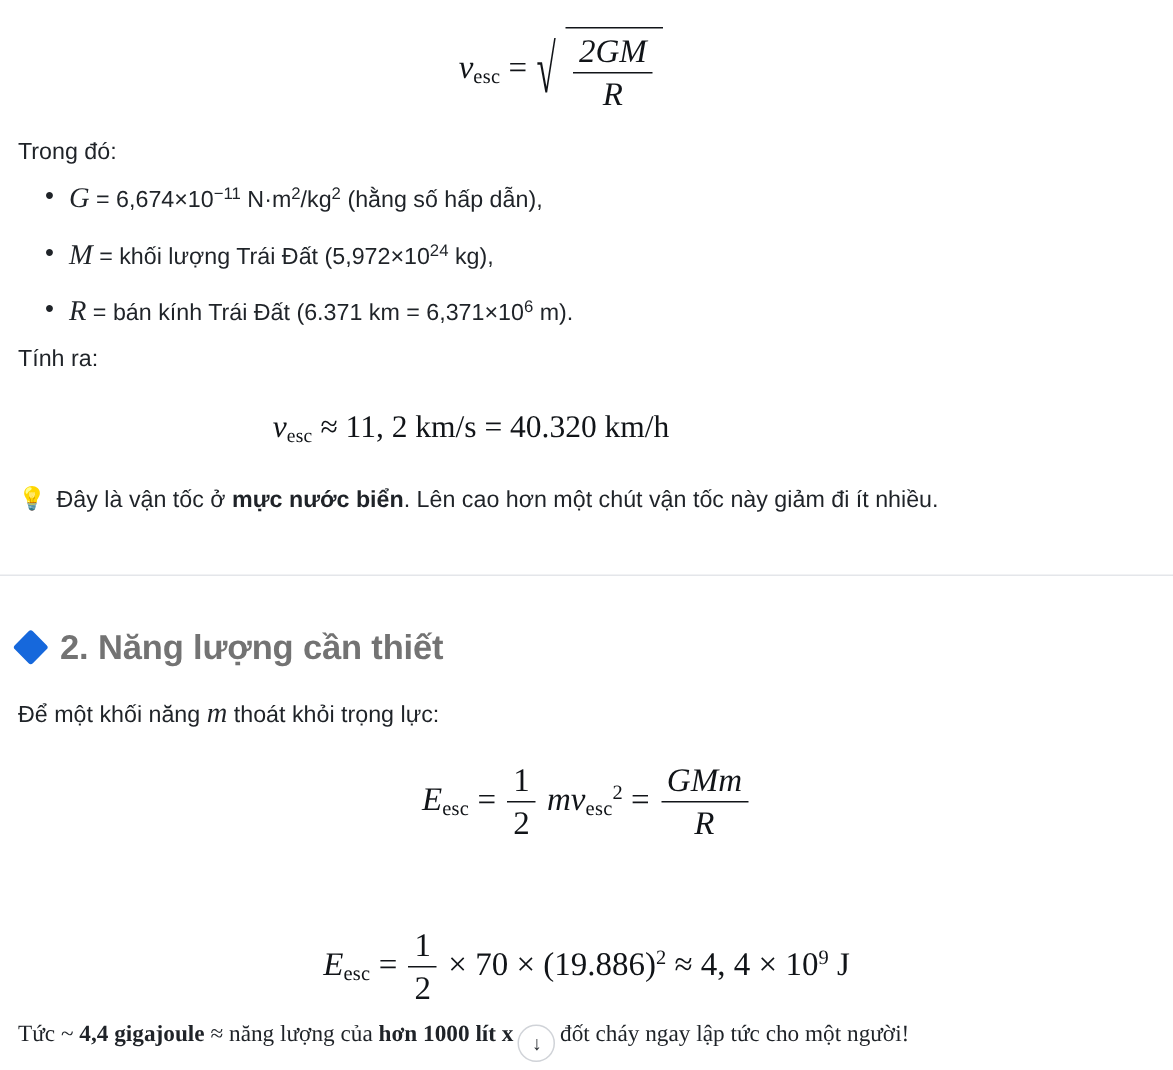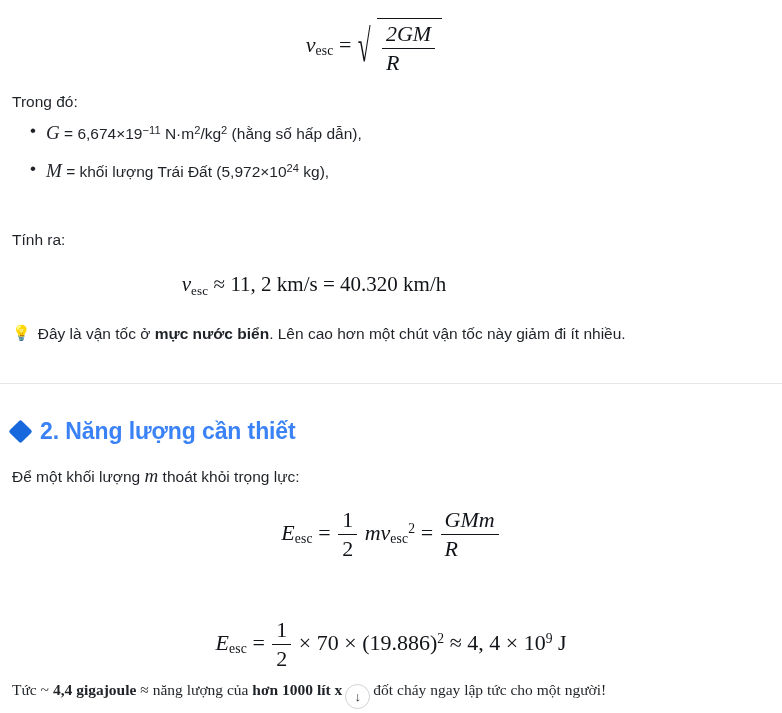--- a/index.html
+++ b/index.html
@@ -40,21 +40,21 @@
   }
   sup.msup {
     font-size: 0.62em;
     font-style: normal;
     vertical-align: 0.52em;
   }
   
   .frac {
     display: inline-block;
     vertical-align: middle;
-    text-align: left;
+    text-align: center;
     line-height: 1.12;
     margin: 0 2px;
   }
   .frac .num {
     display: block;
     padding: 0 4px 1px 4px;
     border-bottom: 1.2px solid #111418;
   }
   .frac .den {
     display: block;
@@ -127,21 +127,21 @@
     background: #e4e6ea;
     border: 0;
     margin: 0;
   }
   .h2 {
     display: flex;
     align-items: center;
     gap: 11px;
     font-size: 23px;
     font-weight: bold;
-    color: #3b82f6;
+    color: #737373;
     letter-spacing: -0.1px;
   }
   .diamond {
     width: 17px;
     height: 17px;
     background: #1668dc;
     transform: rotate(45deg);
     flex: 0 0 auto;
     border-radius: 2px;
   }
@@ -181,24 +181,27 @@
           <span class="den math-italic">R</span>
         </span>
       </span>
     </span>
   </div>
 
   <p class="abs para" style="left:12px; top:90px;">Trong đó:</p>
 
   <ul class="abs bullets" style="left:12px; top:119px; width:700px;">
     <li>
-      <span class="var">G</span><span> = 6,674×19</span><sup class="sm">−11</sup><span> N·m</span><sup class="sm">2</sup><span>/kg</span><sup class="sm">2</sup><span> (hằng số hấp dẫn),</span>
+      <span class="var">G</span><span> = 6,674×10</span><sup class="sm">−11</sup><span> N·m</span><sup class="sm">2</sup><span>/kg</span><sup class="sm">2</sup><span> (hằng số hấp dẫn),</span>
     </li>
     <li>
       <span class="var">M</span><span> = khối lượng Trái Đất (5,972×10</span><sup class="sm">24</sup><span> kg),</span>
+    </li>
+    <li>
+      <span class="var">R</span><span> = bán kính Trái Đất (6.371 km = 6,371×10</span><sup class="sm">6</sup><span> m).</span>
     </li>
   </ul>
 
   <p class="abs para" style="left:12px; top:228px;">Tính ra:</p>
 
   <div class="abs display-math" style="left:0; top:272px; width:628px; font-size:21px;">
     <span class="math-italic">v</span><sub class="msub">esc</sub>
     <span>≈</span>
     <span>11, 2</span>
     <span>km/s</span>
@@ -212,21 +215,21 @@
     <span><span>Đây là vận tốc ở </span><b>mực nước biển</b><span>. Lên cao hơn một chút vận tốc này giảm đi ít nhiều.</span></span>
   </div>
 
   <hr class="abs divider" style="left:0; top:383px; width:782px;">
 
   <div class="abs h2" style="left:12px; top:418px;">
     <span class="diamond"></span>
     <span>2. Năng lượng cần thiết</span>
   </div>
 
-  <p class="abs para" style="left:12px; top:461px;"><span>Để một khối lượng </span><span class="var">m</span><span> thoát khỏi trọng lực:</span></p>
+  <p class="abs para" style="left:12px; top:461px;"><span>Để một khối năng </span><span class="var">m</span><span> thoát khỏi trọng lực:</span></p>
 
   <div class="abs display-math" style="left:0; top:508px; width:782px;">
     <span class="math-italic">E</span><sub class="msub">esc</sub>
     <span>=</span>
     <span class="frac">
       <span class="num">1</span>
       <span class="den">2</span>
     </span>
     <span class="math-italic">mv</span><sub class="msub">esc</sub><sup class="msup">2</sup>
     <span>=</span>

